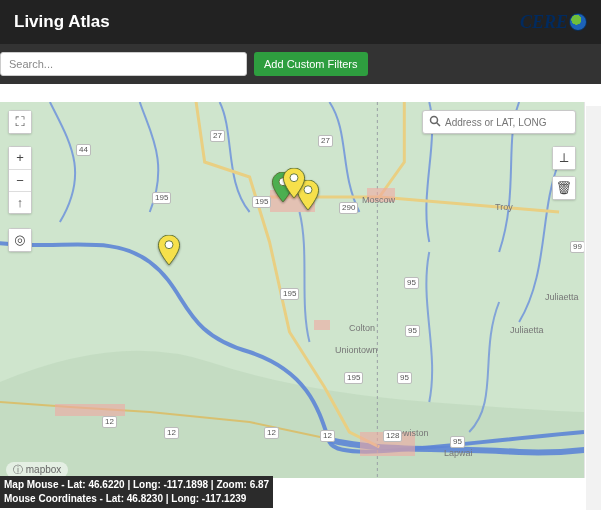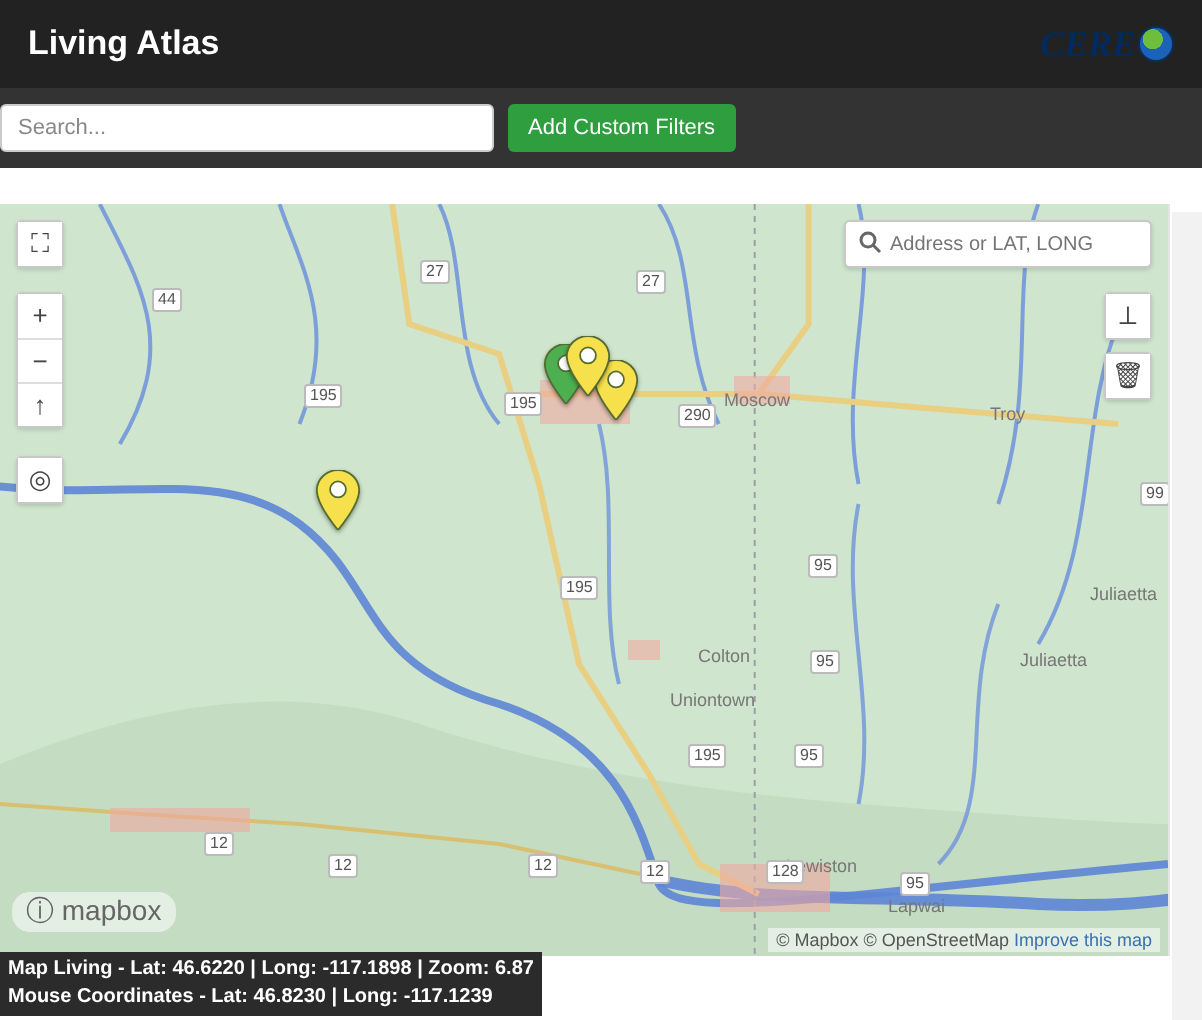--- a/index.html
+++ b/index.html
@@ -24,21 +24,21 @@
   .ctrl-group button { display: block; width: 22px; height: 22px; border: none; background: #fff; font-size: 13px; color: #444; cursor: pointer; line-height:22px; padding:0;}
   .ctrl-group button + button { border-top: 1px solid #ddd; }
   .fullscreen-ctrl { top: 8px; left: 8px; }
   .zoom-ctrl { top: 44px; left: 8px; }
   .locate-ctrl { top: 126px; left: 8px; }
   .ruler-ctrl { top: 44px; right: 8px; }
   .trash-ctrl { top: 74px; right: 8px; }
   .addr-search { position: absolute; top: 8px; right: 8px; width: 154px; height: 24px; background: #fff; border: 1px solid #c8c8c8; border-radius: 3px; display: flex; align-items: center; padding: 0 6px; box-shadow: 0 1px 2px rgba(0,0,0,.15); }
   .addr-search .icon { color: #666; font-size: 13px; margin-right: 4px; }
   .addr-search input { border: none; outline: none; font-size: 10px; width: 100%; }
-  .mapbox-attr { position: absolute; bottom: 12px; left: 6px; background: rgba(255,255,255,.55); border-radius: 9px; padding: 1px 7px; font-size: 14px; color: #666; }
+  .mapbox-attr { position: absolute; bottom: 0; left: 6px; background: rgba(255,255,255,.55); border-radius: 9px; padding: 1px 7px; font-size: 10px; color: #666; }
   .copy-attr { position: absolute; bottom: 2px; right: 4px; font-size: 9px; color: #555; background: rgba(255,255,255,.55); padding: 1px 4px; }
   .copy-attr a { color: #3a6fb0; text-decoration: none; }
   .status { position: absolute; top: 476px; left: 0; background: #2b2b2b; color: #fff; font-size: 10px; font-weight: bold; line-height: 14px; padding: 2px 4px; z-index:20;}
   .pin { position: absolute; width: 22px; height: 30px; transform: translate(-50%, -100%); }
   .pin svg { width: 100%; height: 100%; filter: drop-shadow(0 1px 1px rgba(0,0,0,.4)); }
   .town { position:absolute; font-size:9px; color:#777; }
   .shield { position:absolute; font-size:8px; color:#555; background:#fff; border:1px solid #bbb; border-radius:2px; padding:0 2px; line-height:10px;}
   .devland { position:absolute; background:#f0a8a2; opacity:.6;}
 </style>
 </head>
@@ -156,30 +156,25 @@
           <circle cx="10" cy="10" r="7"></circle>
           <line x1="15" y1="15" x2="22" y2="22"></line>
         </svg>
     </span>
     <input placeholder="Address or LAT, LONG" style="">
   </div>
 
   <div class="mapbox-attr">
     ⓘ <span>mapbox</span>
   </div>
-  <div class="copy-attr">
-    <span>© Mapbox</span>
-    <span>© OpenStreetMap</span>
-    <a>Improve this map</a>
-  </div>
 </div>
 
 <div class="status">
   <div>
-    <span>Map Living - Lat:</span>
+    <span>Map Mouse - Lat:</span>
     <span>46.6220</span> |
     <span>Long:</span>
     <span>-117.1898</span> |
     <span>Zoom:</span>
     <span>6.87</span>
   </div>
   <div>
     <span>Mouse Coordinates - Lat:</span>
     <span>46.8230</span> |
     <span>Long:</span>

